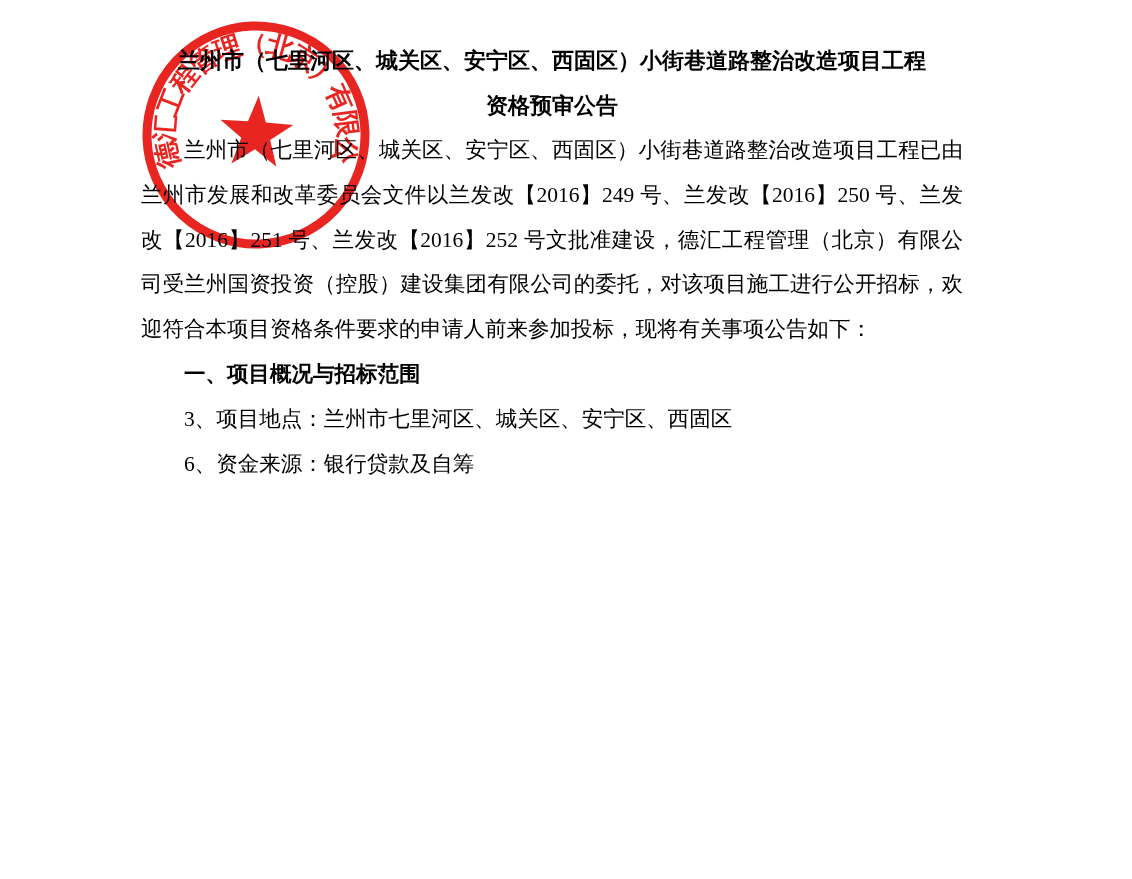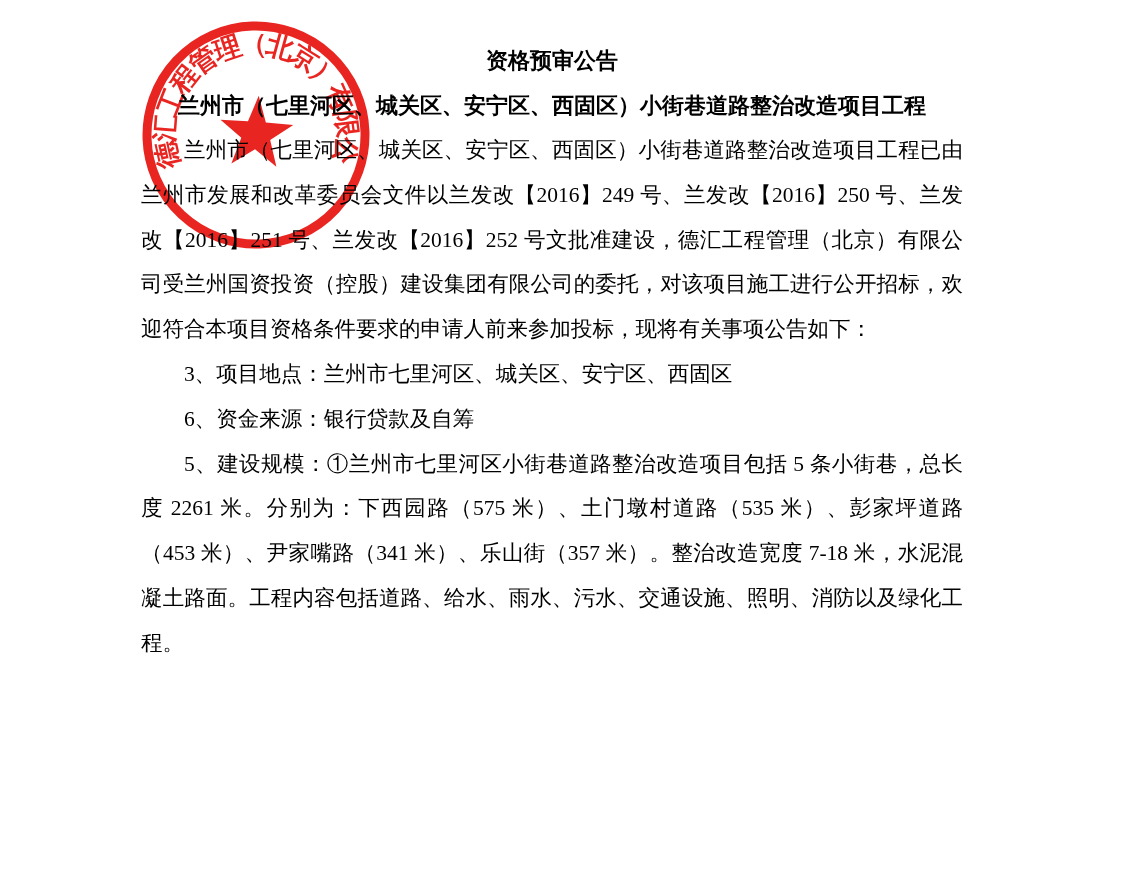--- a/index.html
+++ b/index.html
@@ -48,27 +48,27 @@
     font-family: "Liberation Serif", "DejaVu Serif", serif;
     font-weight: bold;
     font-size: 27px;
   }
 </style>
 </head>
 <body>
 
 <div class="doc">
   <div class="doc-title">
+    <div>兰州市（七里河区、城关区、安宁区、西固区）小街巷道路整治改造项目工程</div>
     <div>资格预审公告</div>
-    <div>兰州市（七里河区、城关区、安宁区、西固区）小街巷道路整治改造项目工程</div>
   </div>
   <p class="para">兰州市（七里河区、城关区、安宁区、西固区）小街巷道路整治改造项目工程已由兰州市发展和改革委员会文件以兰发改【2016】249 号、兰发改【2016】250 号、兰发改【2016】251 号、兰发改【2016】252 号文批准建设，德汇工程管理（北京）有限公司受兰州国资投资（控股）建设集团有限公司的委托，对该项目施工进行公开招标，欢迎符合本项目资格条件要求的申请人前来参加投标，现将有关事项公告如下：</p>
+  <p class="para heading">一、项目概况与招标范围</p>
   <p class="para">3、项目地点：兰州市七里河区、城关区、安宁区、西固区</p>
   <p class="para">6、资金来源：银行贷款及自筹</p>
-  <p class="para">5、建设规模：①兰州市七里河区小街巷道路整治改造项目包括 5 条小街巷，总长度 2261 米。分别为：下西园路（575 米）、土门墩村道路（535 米）、彭家坪道路（453 米）、尹家嘴路（341 米）、乐山街（357 米）。整治改造宽度 7-18 米，水泥混凝土路面。工程内容包括道路、给水、雨水、污水、交通设施、照明、消防以及绿化工程。</p>
 </div>
 
 <svg class="seal" viewBox="0 0 236 242" aria-hidden="true">
   <g transform="rotate(-2 118 121)">
     <circle cx="118" cy="121" r="109" fill="none" stroke="#e81410" stroke-width="9"></circle>
     <polygon fill="#e81410" transform="rotate(6 118 121) scale(0.8) translate(29.5,30.2)" points="118,72 129.2,104.6 163.6,105.2 136.1,125.9 146.2,158.8 118,139 89.8,158.8 99.9,125.9 72.4,105.2 106.8,104.6"></polygon>
     <path id="sealTextArc" fill="none" d="M 40.9 149 A 82 82 0 1 1 195.1 149"></path>
     <text fill="#e81410">
       <textPath href="#sealTextArc" startOffset="0" textLength="340" lengthAdjust="spacing">德汇工程管理（北京）有限公司</textPath>
     </text>

